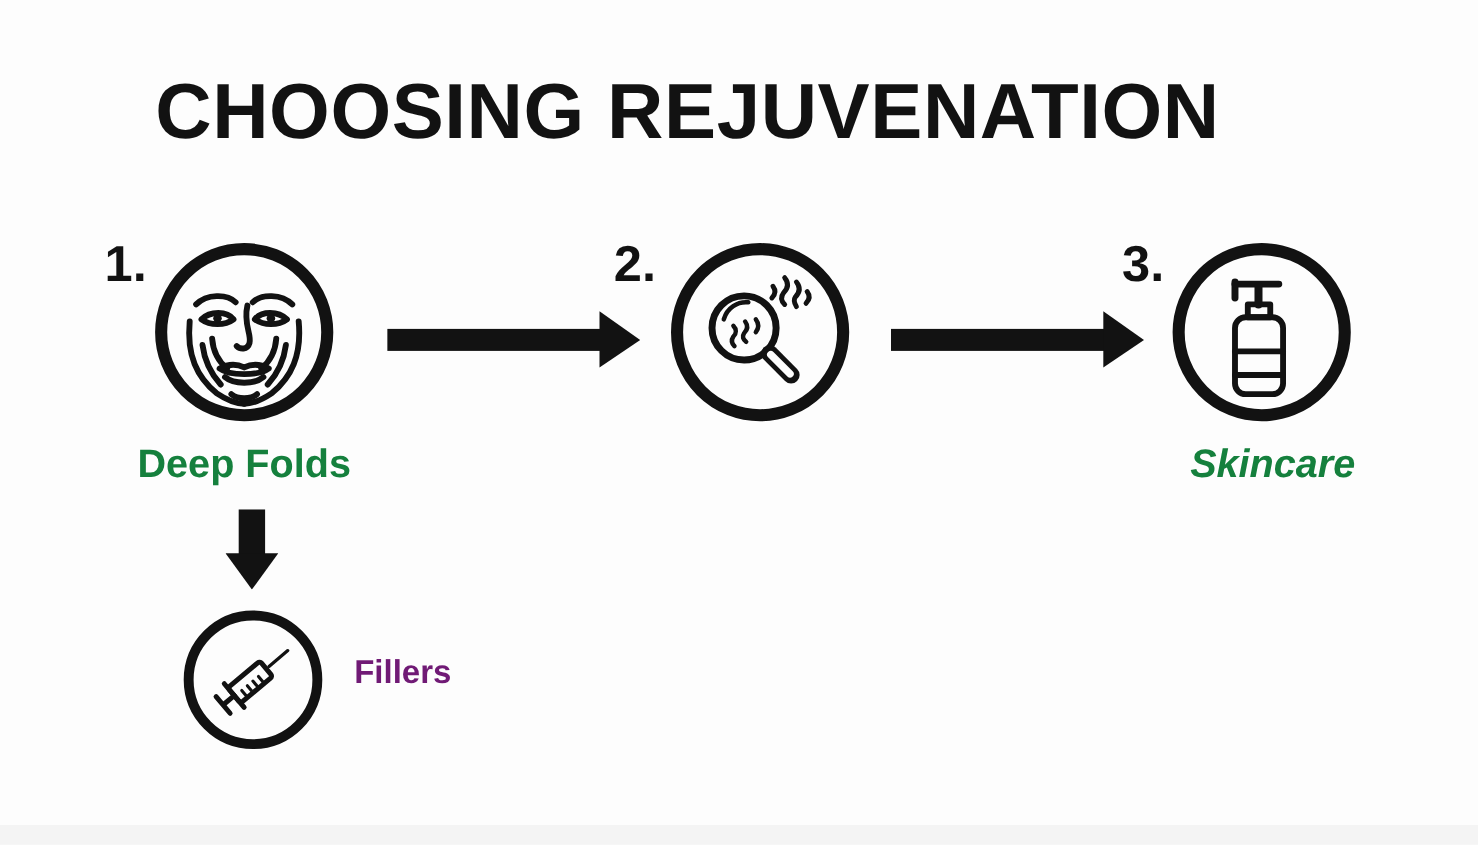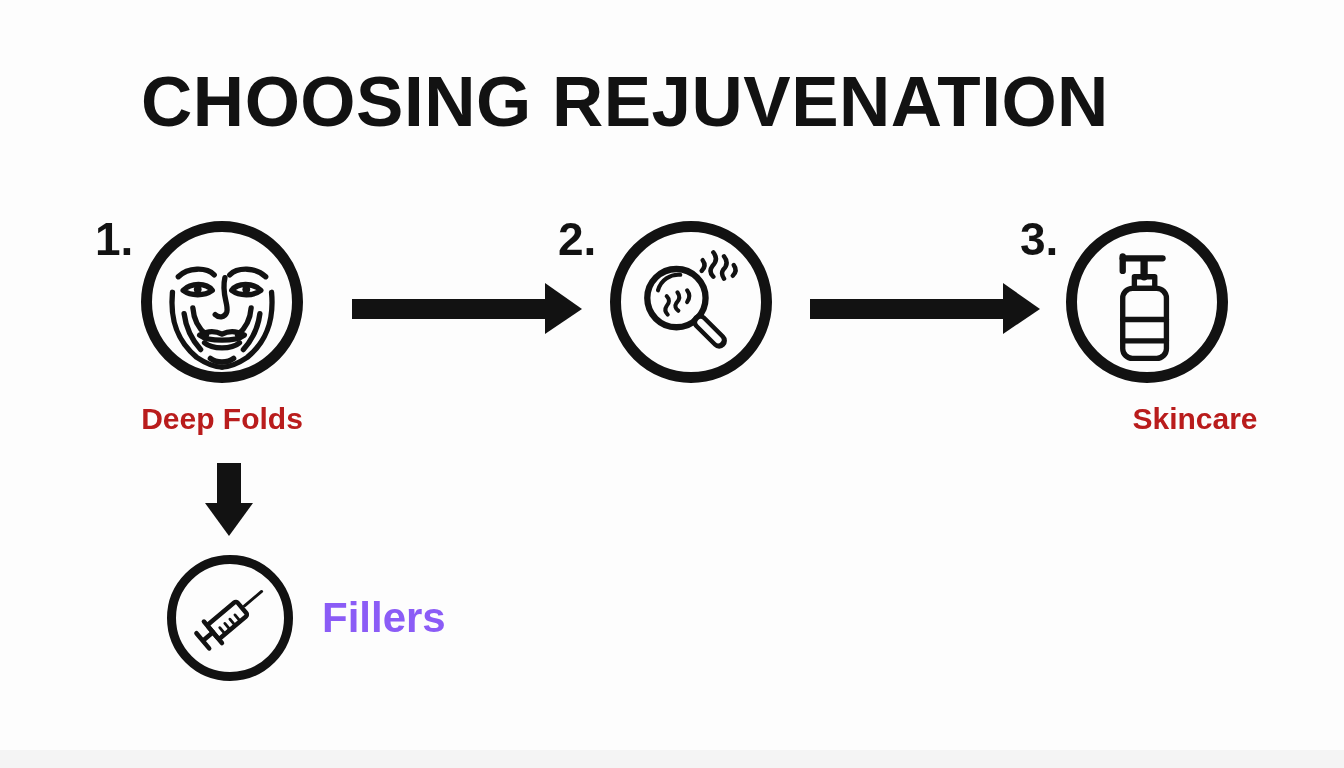--- a/index.html
+++ b/index.html
@@ -48,36 +48,36 @@
   }
   .circle1 { left: 141px;  top: 221px; width: 162px; height: 162px; }
   .circle2 { left: 610px;  top: 221px; width: 162px; height: 162px; }
   .circle3 { left: 1066px; top: 221px; width: 162px; height: 162px; }
   .circle-fillers { left: 167px; top: 555px; width: 126px; height: 126px; border-width: 9px; }
   .step-label {
     position: absolute;
     top: 404px;
     width: 300px;
     text-align: center;
-    font-size: 30px;
+    font-size: 36px;
     font-weight: bold;
     line-height: 1;
     white-space: nowrap;
-    color: #b91c1c;
+    color: #15803d;
   }
   .label1 { left: 72px; }
   .label2 { left: 547px; }
-  .label3 { left: 1045px; }
+  .label3 { left: 1007px; font-style: italic; }
   .fillers-label {
     position: absolute;
     left: 322px; top: 597px;
-    font-size: 42px;
-    font-weight: bold;
-    line-height: 1;
-    color: #8b5cf6;
+    font-size: 30px;
+    font-weight: bold;
+    line-height: 1;
+    color: #701a75;
   }
   .harrow { position: absolute; width: 230px; height: 56px; }
   .harrow1 { left: 352px; top: 281px; }
   .harrow2 { left: 810px; top: 281px; }
   .varrow { position: absolute; left: 205px; top: 463px; width: 48px; height: 73px; }
   .icon-svg { display: block; }
   svg .ln {
     fill: none;
     stroke: #121212;
     stroke-linecap: round;

